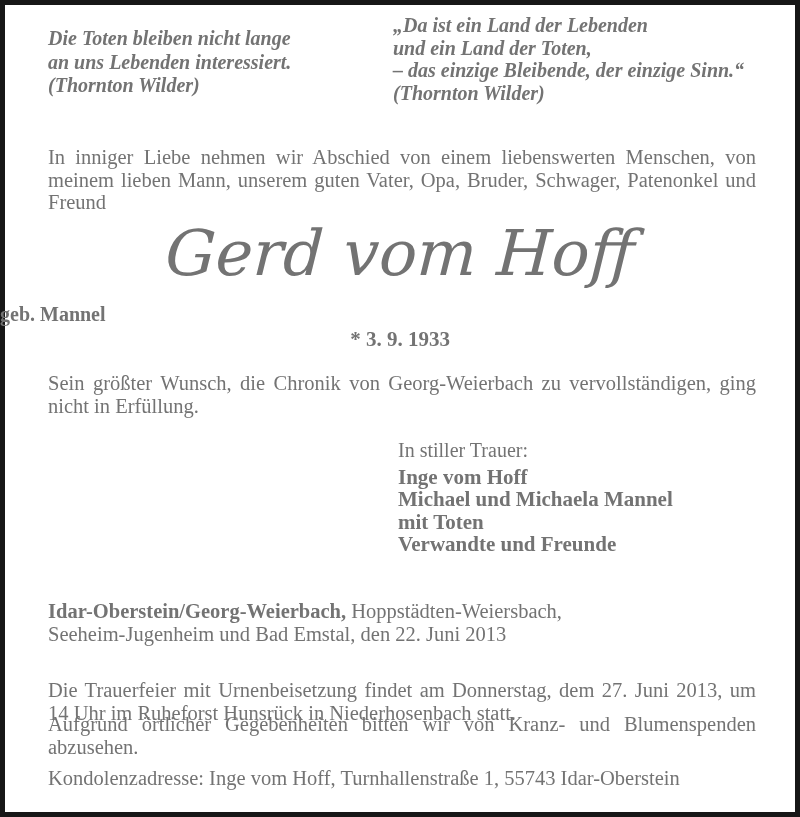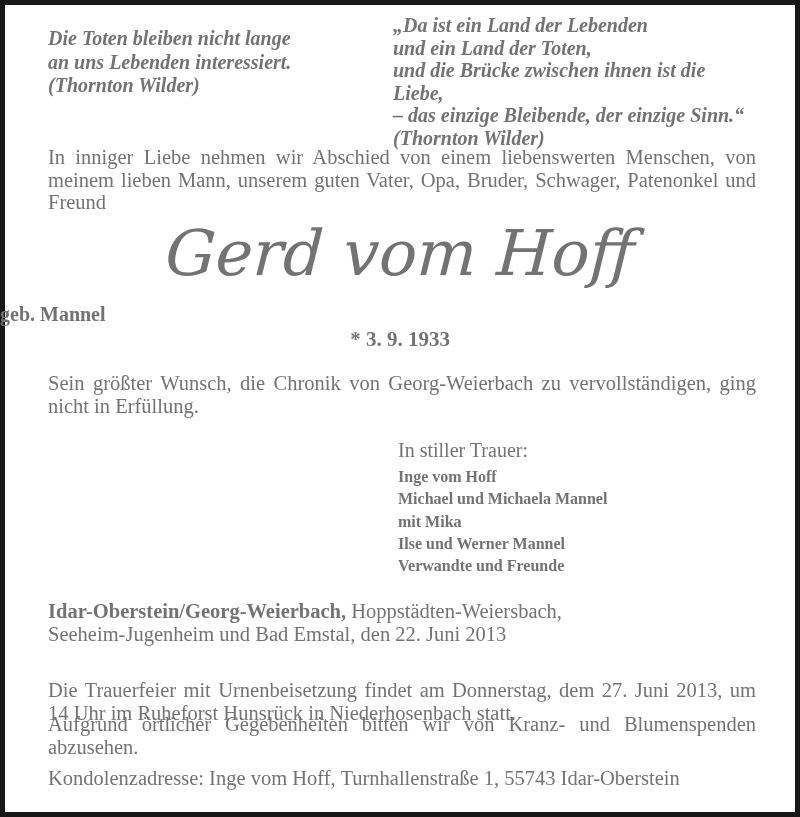--- a/index.html
+++ b/index.html
@@ -64,62 +64,60 @@
     left: 0; right: 0; top: 327px;
     display: flex;
     justify-content: center;
     font-weight: bold;
     font-size: 21px;
     text-align: center;
   }
 
   
   .mourning-heading { left: 398px; top: 439px; font-size: 20px; }
-  .mourning-names   { left: 398px; top: 466px; font-weight: bold; font-size: 16px; line-height: 22.3px; }
+  .mourning-names   { left: 398px; top: 466px; font-weight: bold; font-size: 21px; line-height: 22.3px; }
 
   
   .dateline { left: 48px; top: 600px; width: 708px; font-size: 20.5px; line-height: 22.5px; }
   .dateline .bold { font-weight: bold; }
 </style>
 </head>
 <body>
 
 <div class="page">
   <div class="frame"></div>
 
   <div class="abs quote quote-left">
     <div>Die Toten bleiben nicht lange</div>
     <div>an uns Lebenden interessiert.</div>
     <div class="attribution">(Thornton Wilder)</div>
   </div>
 
   <div class="abs quote quote-right">
     <div>„Da ist ein Land der Lebenden</div>
     <div>und ein Land der Toten,</div>
-    <div>und die Brücke zwischen ihnen ist die Liebe,</div>
     <div>– das einzige Bleibende, der einzige Sinn.“</div>
     <div class="attribution">(Thornton Wilder)</div>
   </div>
 
   <div class="abs para intro">In inniger Liebe nehmen wir Abschied von einem liebenswerten Menschen, von meinem lieben Mann, unserem guten Vater, Opa, Bruder, Schwager, Patenonkel und Freund</div>
 
   <div class="abs deceased-name">Gerd vom Hoff</div>
   <div class="abs birth-name">geb. Mannel</div>
   <div class="abs dates">
     <span>* 3. 9. 1933</span>
   </div>
 
   <div class="abs para wish">Sein größter Wunsch, die Chronik von Georg-Weierbach zu vervollständigen, ging nicht in Erfüllung.</div>
 
   <div class="abs mourning-heading">In stiller Trauer:</div>
   <div class="abs mourning-names">
     <div>Inge vom Hoff</div>
     <div>Michael und Michaela Mannel</div>
-    <div>mit Mika</div>
-    <div>Ilse und Werner Mannel</div>
+    <div>mit Toten</div>
     <div>Verwandte und Freunde</div>
   </div>
 
   <div class="abs dateline">
     <div><span class="bold">Idar-Oberstein/Georg-Weierbach,</span> <span>Hoppstädten-Weiersbach,</span></div>
     <div>Seeheim-Jugenheim und Bad Emstal, den 22. Juni 2013</div>
   </div>
 
   <div class="abs para funeral">Die Trauerfeier mit Urnenbeisetzung findet am Donnerstag, dem 27. Juni 2013, um 14 Uhr im Ruheforst Hunsrück in Niederhosenbach statt.</div>
 

